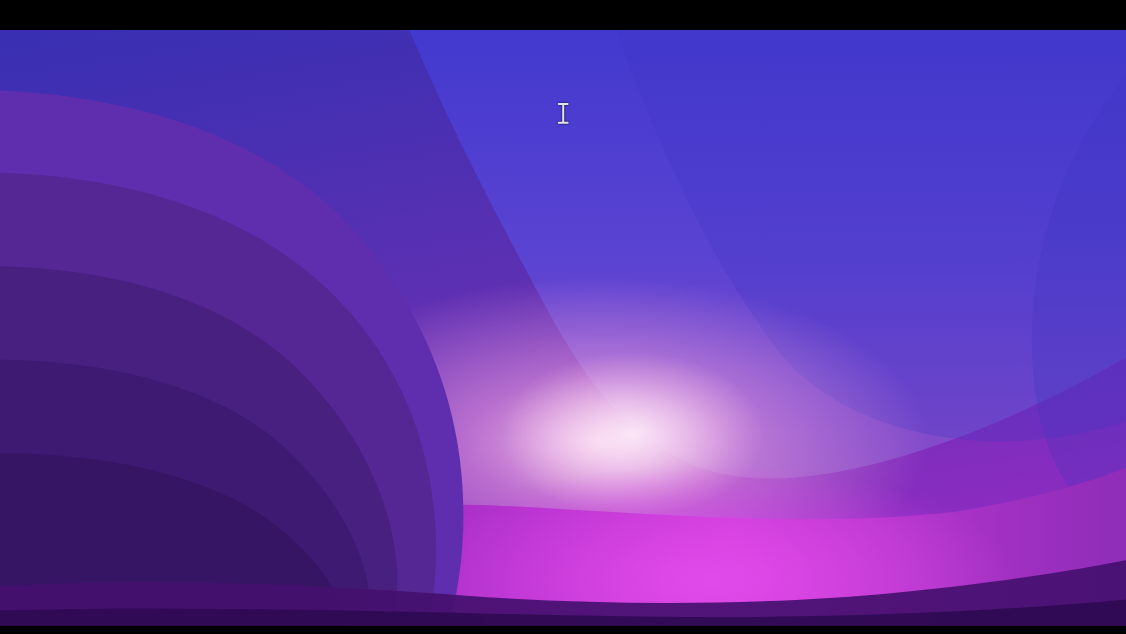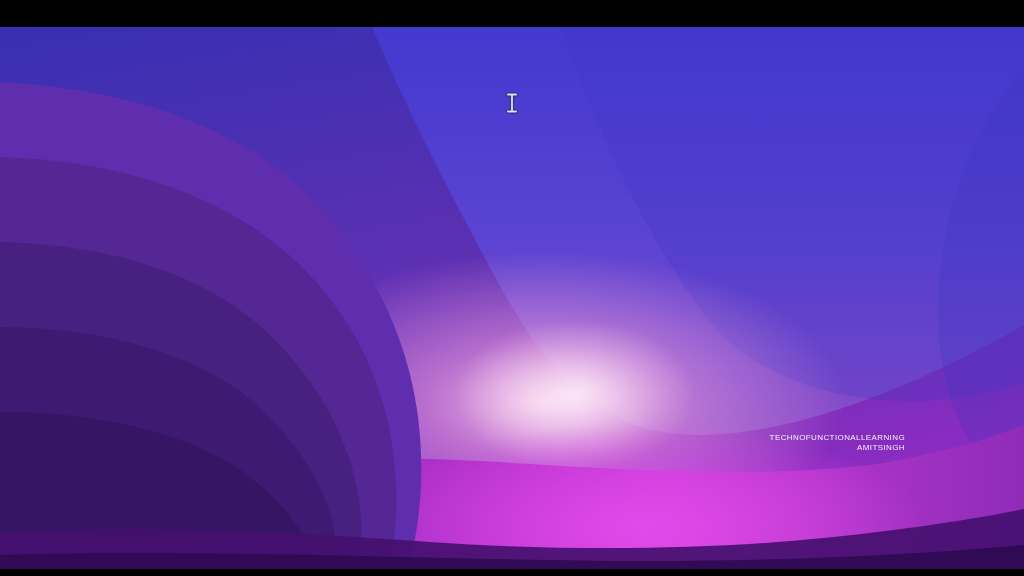--- a/index.html
+++ b/index.html
@@ -104,24 +104,20 @@
       <path d="M0 55 C140 62 250 105 320 180 C378 248 408 315 418 390 C426 455 418 505 408 542 L0 542 Z" fill="#5f2eae"></path>
       <path d="M0 130 C130 134 230 172 298 236 C356 292 386 360 394 432 C400 486 394 522 387 542 L0 542 Z" fill="#552795"></path>
       <path d="M0 215 C118 218 208 250 268 306 C324 360 354 424 360 480 C364 514 358 532 354 542 L0 542 Z" fill="#482080"></path>
       <path d="M0 300 C108 301 198 328 252 374 C300 416 328 464 335 508 C338 528 335 538 333 542 L0 542 Z" fill="#3e1a72"></path>
       <path d="M0 385 C105 385 190 408 242 444 C287 477 310 512 316 542 L0 542 Z" fill="#371565"></path>
 
       <path d="M0 506 C150 497 300 506 430 515 C560 524 700 523 812 512 C908 503 985 490 1024 482 L1024 542 L0 542 Z" fill="#45106f" opacity="0.92"></path>
       <path d="M0 528 C200 522 420 532 620 534 C790 535 940 526 1024 518 L1024 542 L0 542 Z" fill="#2f0a52" opacity="0.9"></path>
     </svg>
 
-    <div class="watermark">
-      <div>TECHNOFUNCTIONALLEARNING</div>
-      <div>AMITSINGH</div>
-    </div>
 
     <svg class="ibeam" viewBox="0 0 12 20" aria-hidden="true">
       <path d="M2 1.5 H10 M6 1.5 V18.5 M2 18.5 H10" stroke="#e4e4e4" stroke-width="1.8" fill="none" stroke-linecap="round"></path>
     </svg>
   </div>
 
   <div class="letterbox-bottom"></div>
 
 </div>
 

